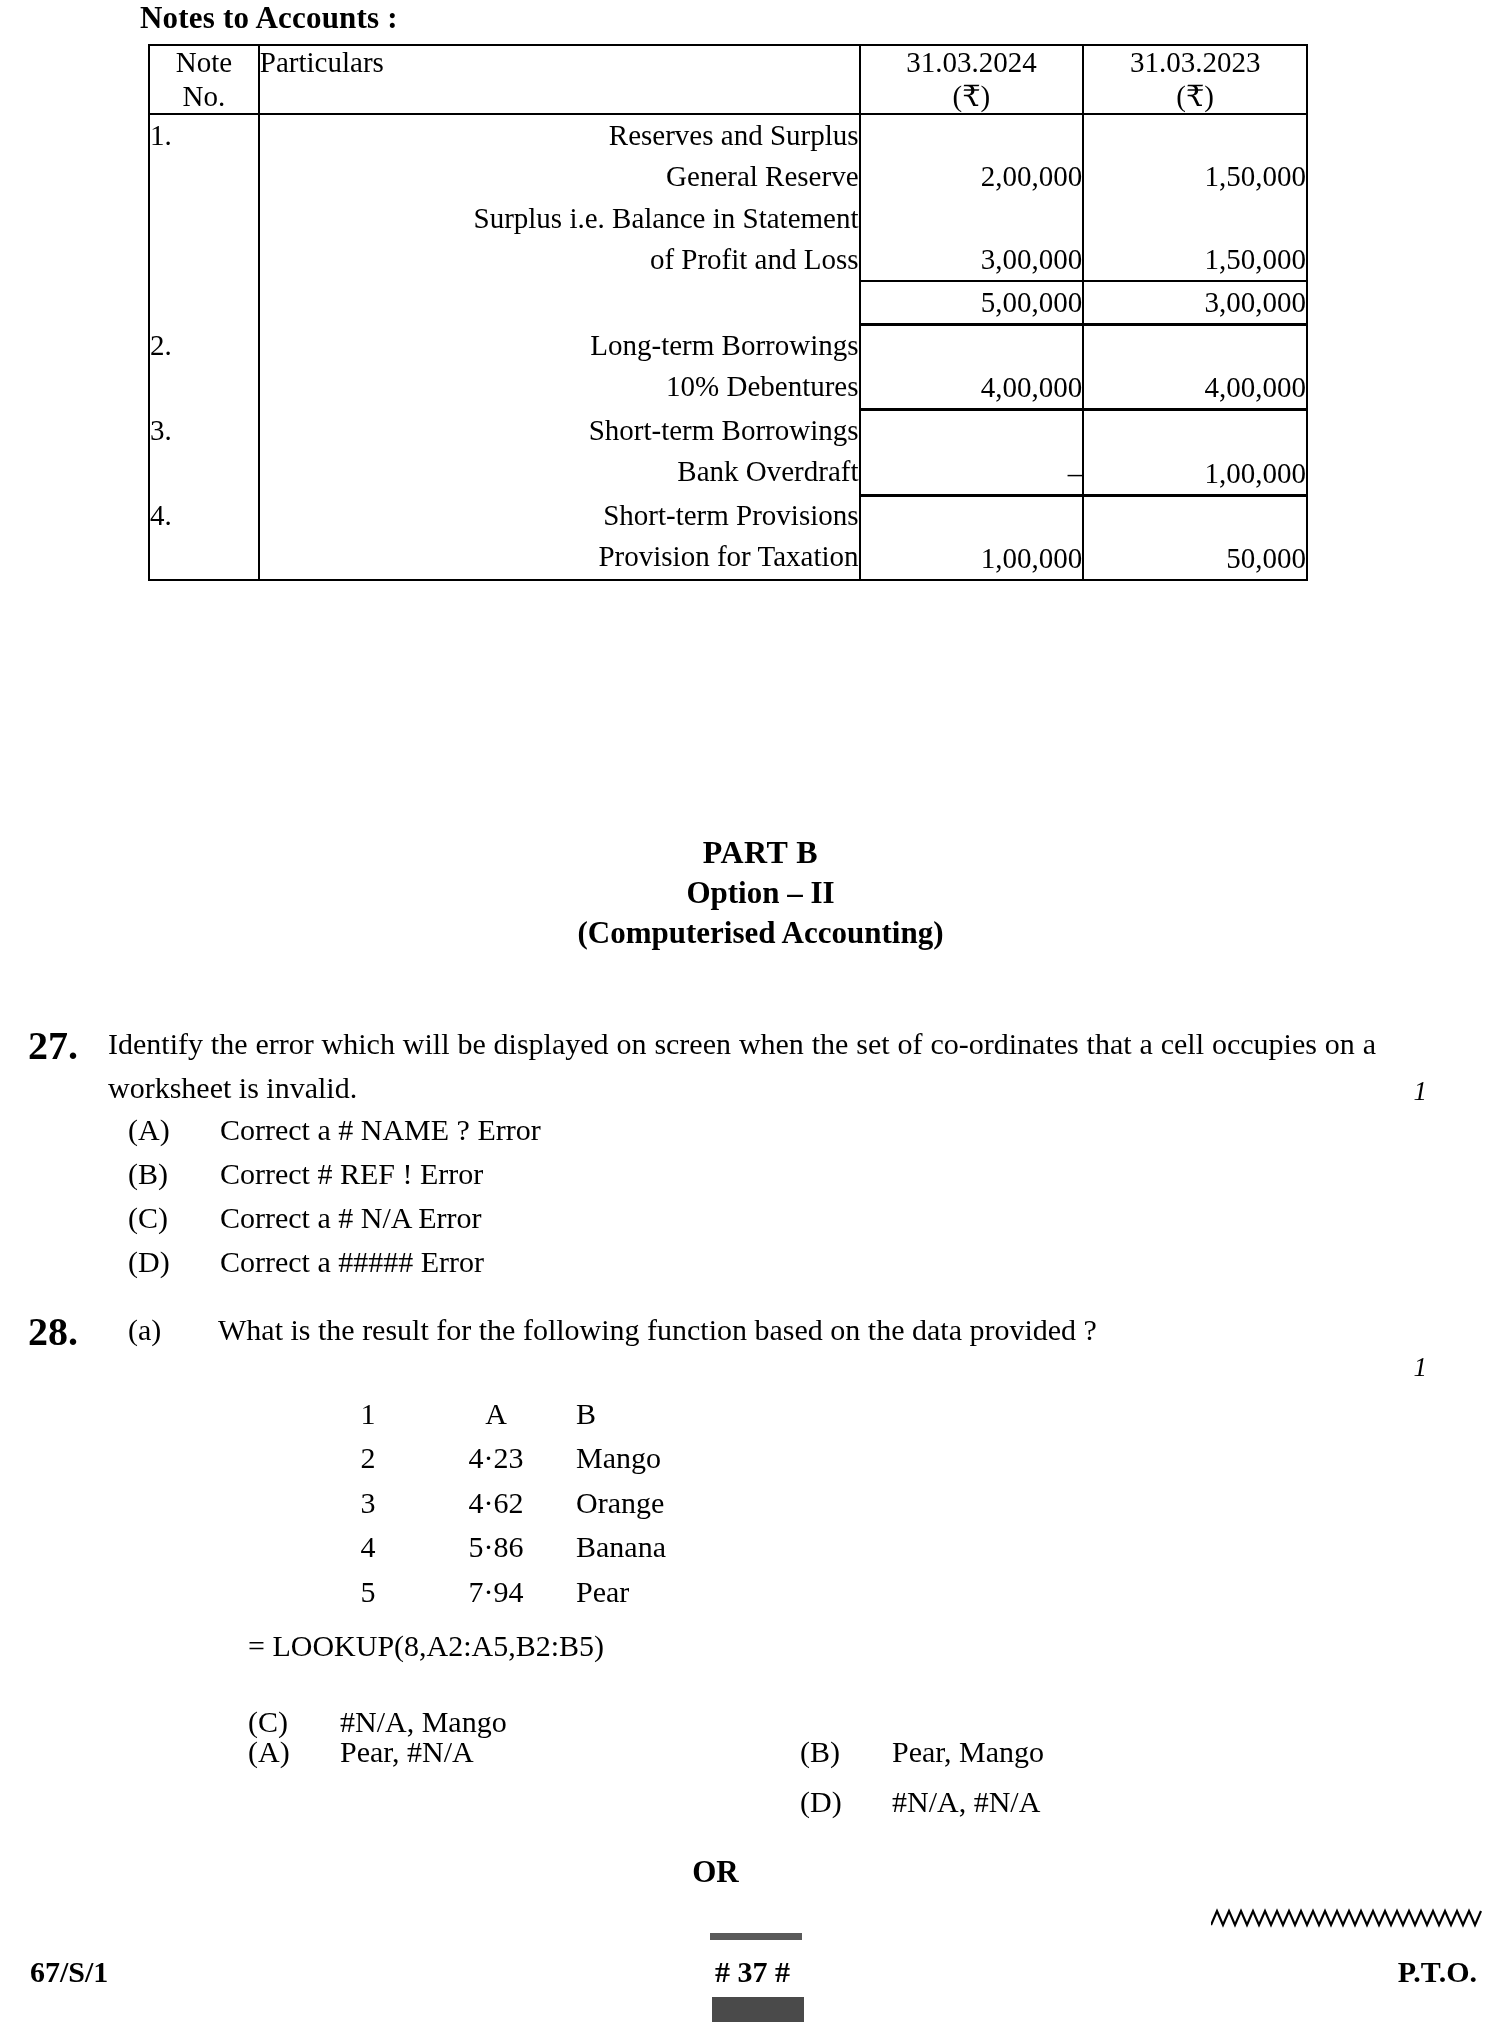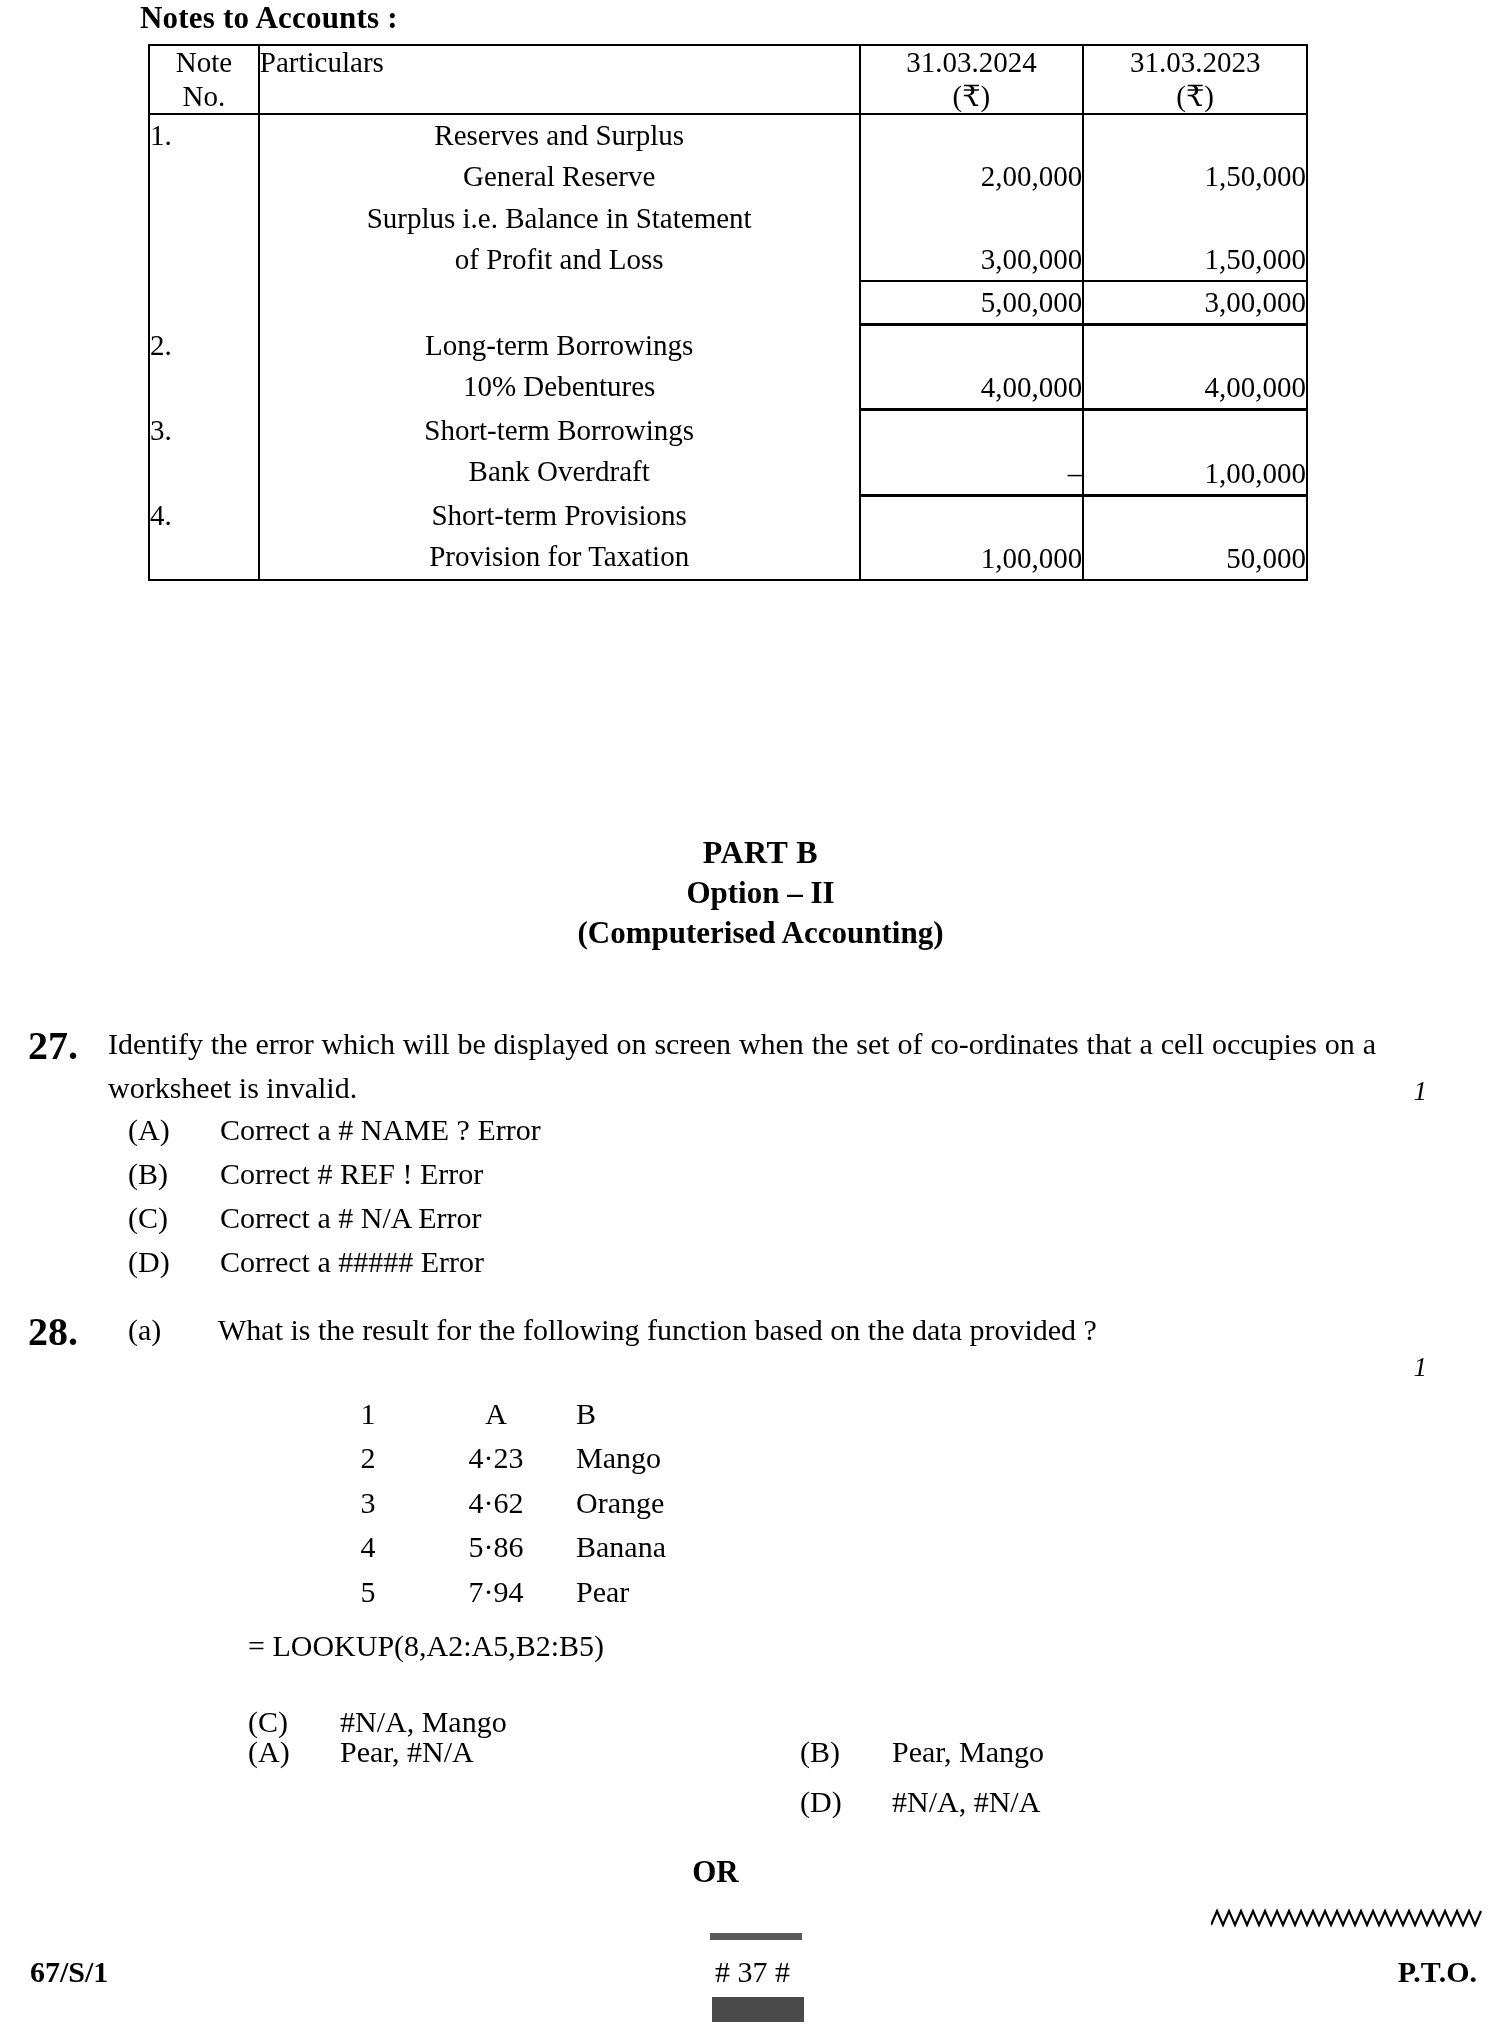--- a/index.html
+++ b/index.html
@@ -64,21 +64,21 @@
   }
   .hd .l1 { display:block; line-height: 1.16; }
   .hd .l2 { display:block; line-height: 1.16; }
 
   .cell-no {
     text-align: left;
     padding: 10px 0 6px 18px;
     line-height: 1.42;
   }
   .cell-part {
-    text-align: center;
+    text-align: right;
     padding: 10px 8px 6px 14px;
     line-height: 1.42;
   }
   .cell-amt {
     text-align: right;
     padding: 10px 18px 6px 6px;
     line-height: 1.42;
     vertical-align: bottom;
   }
   .pad-line { display:block; visibility: hidden; }
@@ -169,21 +169,21 @@
     font-size: 30px;
     font-weight: bold;
   }
   .footer-page {
     position: absolute;
     left: 0;
     top: 1955px;
     width: 1505px;
     text-align: center;
     font-size: 30px;
-    font-weight: normal;
+    font-weight: bold;
   }
   .footer-bar-top {
     position: absolute;
     left: 710px;
     top: 1933px;
     width: 92px;
     height: 7px;
     background: #5a5a5a;
   }
   .footer-bar-bottom {

